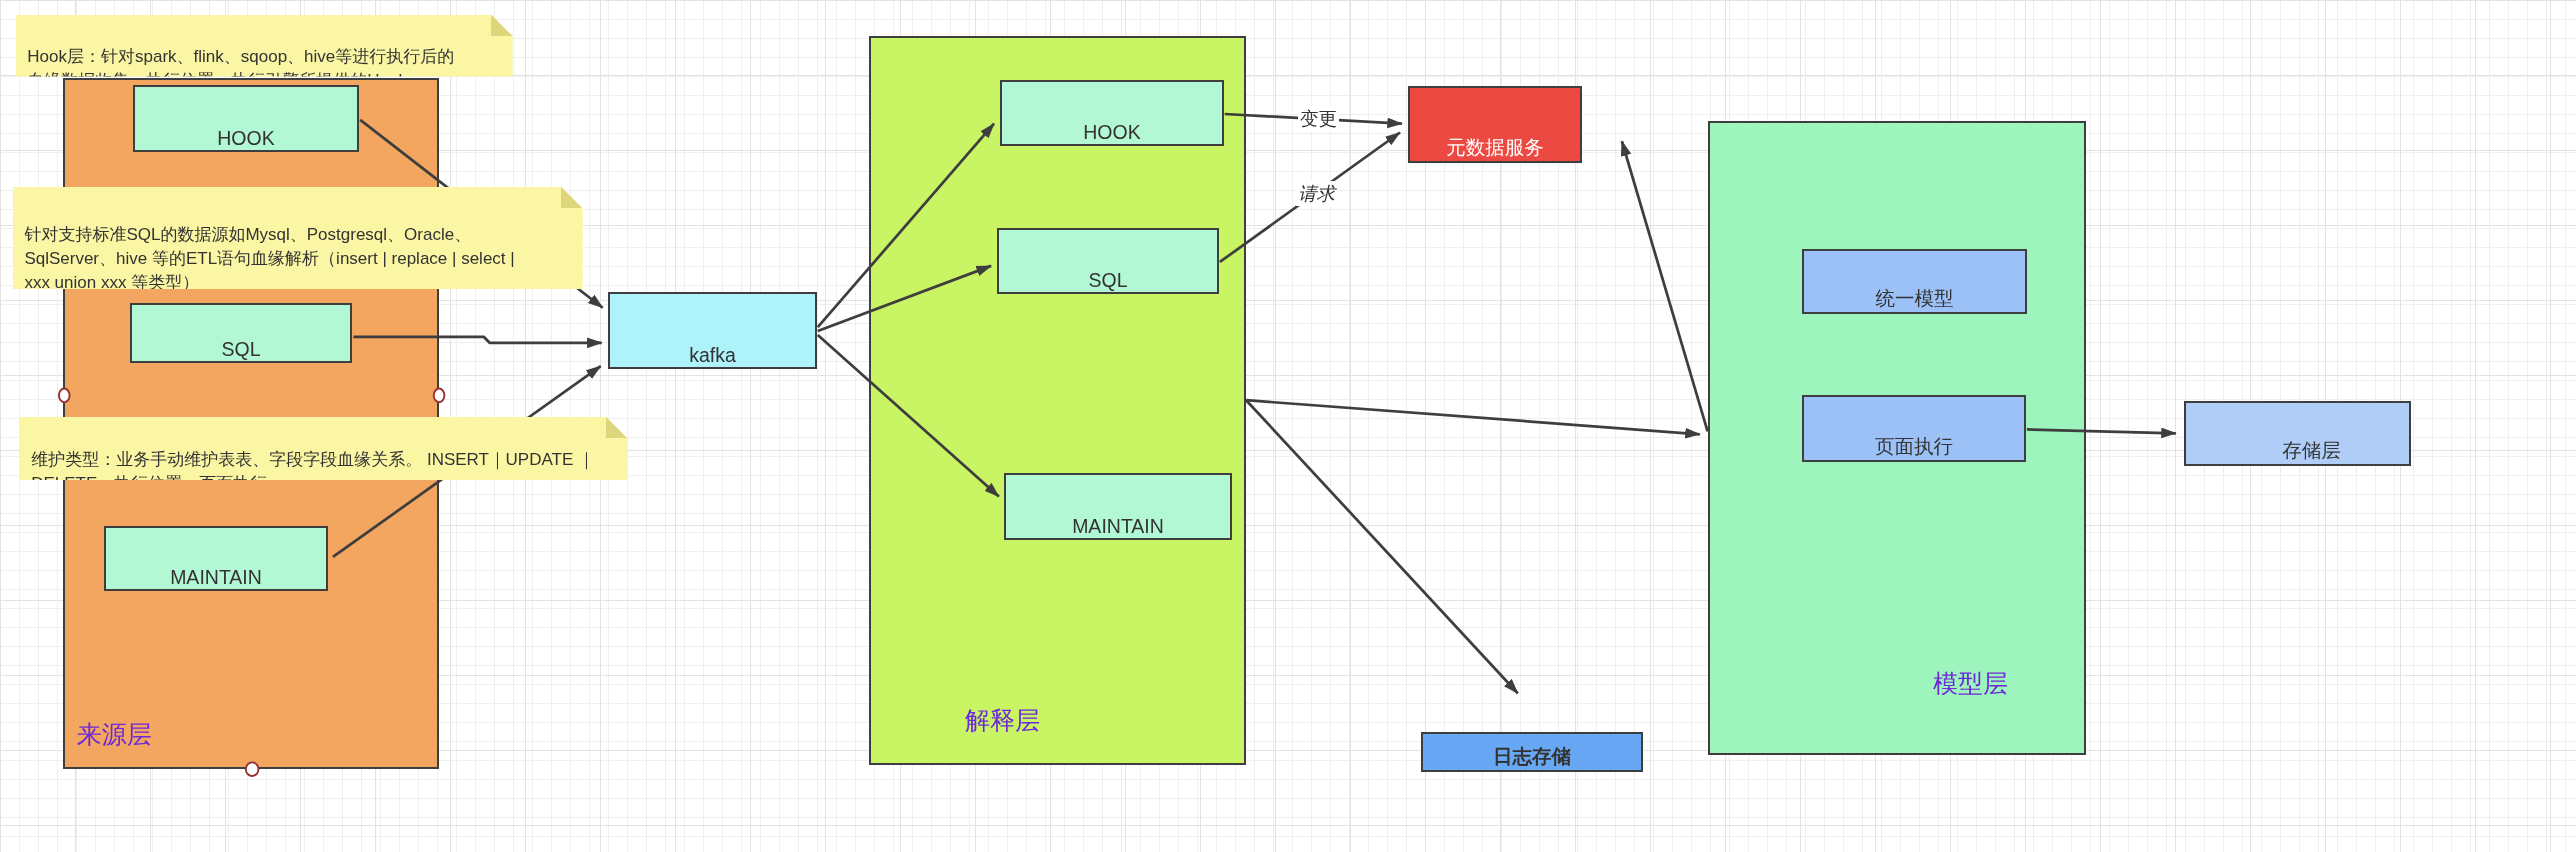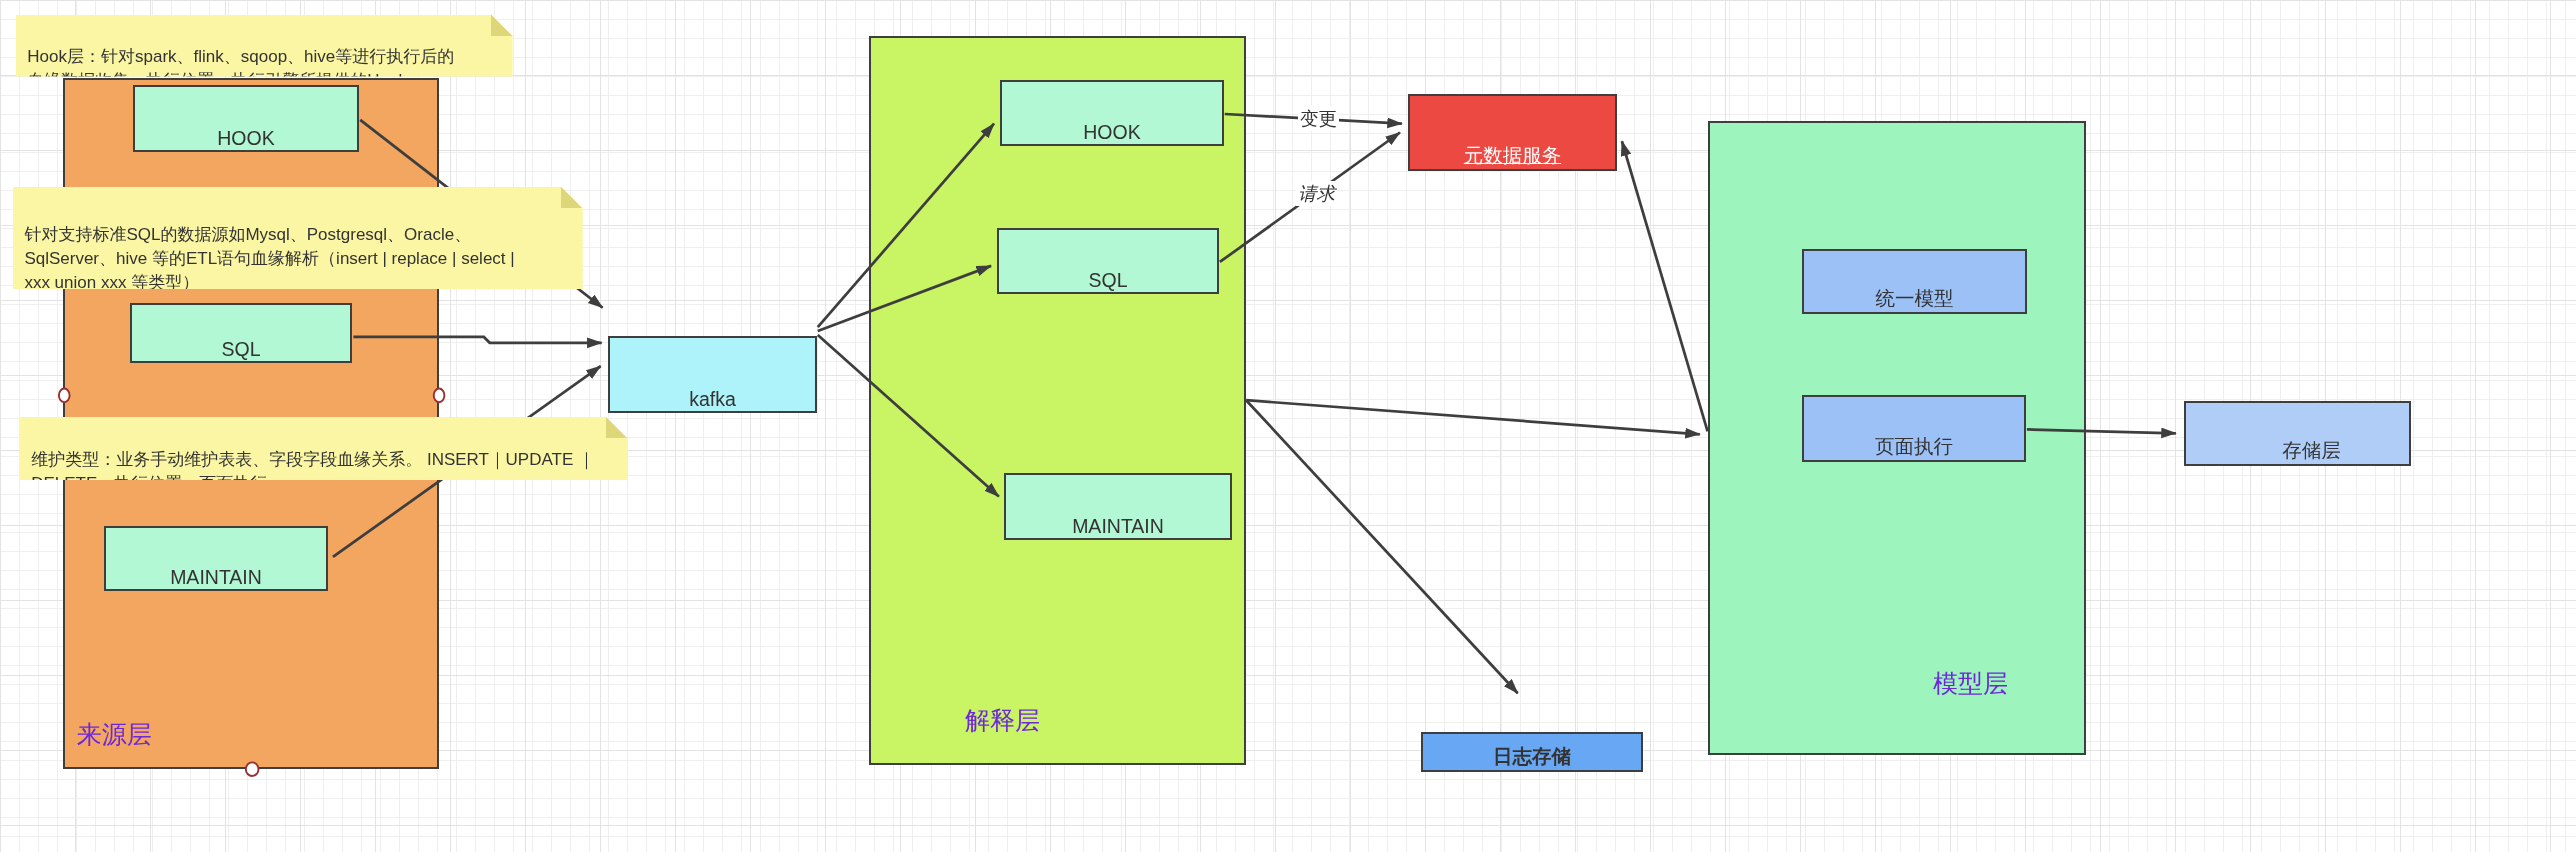--- a/index.html
+++ b/index.html
@@ -12,21 +12,21 @@
       linear-gradient(90deg,#e3e3e3 1px,transparent 1px),
       linear-gradient(#efefef 1px,transparent 1px),
       linear-gradient(90deg,#efefef 1px,transparent 1px);
     background-size:75px 75px,75px 75px,19px 19px,19px 19px;
   }
   .layer-container{position:absolute;border:2.9px solid #3e3e3e;box-sizing:border-box;}
   .container-label{position:absolute;font-size:25px;color:#6d28d9;white-space:nowrap;}
   .shape{position:absolute;border:2.4px solid #3e3e3e;box-sizing:border-box;
     display:flex;align-items:flex-end;justify-content:center;font-size:19.5px;color:#333;}
   .mint{background:#b3f8d4;}
-  .cyan{background:#aff3fa;margin-top:44px;}
+  .cyan{background:#aff3fa;}
   .red{background:#eb4941;color:#fff;}
   .blue{background:#68a7f3;}
   .peri{background:#9bc1f6;}
   .peri-light{background:#afcdf7;padding-left:28px;}
   .src-orange{background:#f2a65f;}
   .int-green{background:#c9f464;}
   .mod-mint{background:#9df5bd;}
   .note{position:absolute;background:#fbf6a3;box-sizing:border-box;
     font-size:17px;line-height:24px;color:#333;white-space:pre-line;
     clip-path:polygon(0 0,calc(100% - 21.4px) 0,100% 21.4px,100% 100%,0 100%);}
@@ -104,21 +104,21 @@
       <ellipse cx="66" cy="406" rx="5.5" ry="7"></ellipse>
       <ellipse cx="451" cy="406" rx="5.5" ry="7"></ellipse>
       <ellipse cx="259" cy="790" rx="6.5" ry="7"></ellipse>
     </g>
   </svg>
 
   <div class="shape cyan z2" style="left:608px;top:292px;width:209px;height:77px;">
     <span>kafka</span>
   </div>
 
-  <div class="shape red z2" style="left:1408px;top:94px;width:209px;height:77px;text-decoration:underline;">
+  <div class="shape red z2" style="left:1408px;top:86px;width:174px;height:77px;">
     <span>元数据服务</span>
   </div>
 
   <div class="shape blue z2" style="left:1421px;top:732px;width:222px;height:40px;font-weight:bold;">
     <span>日志存储</span>
   </div>
 
   <div class="shape peri-light z2" style="left:2184px;top:401px;width:227px;height:65px;">
     <span>存储层</span>
   </div>

